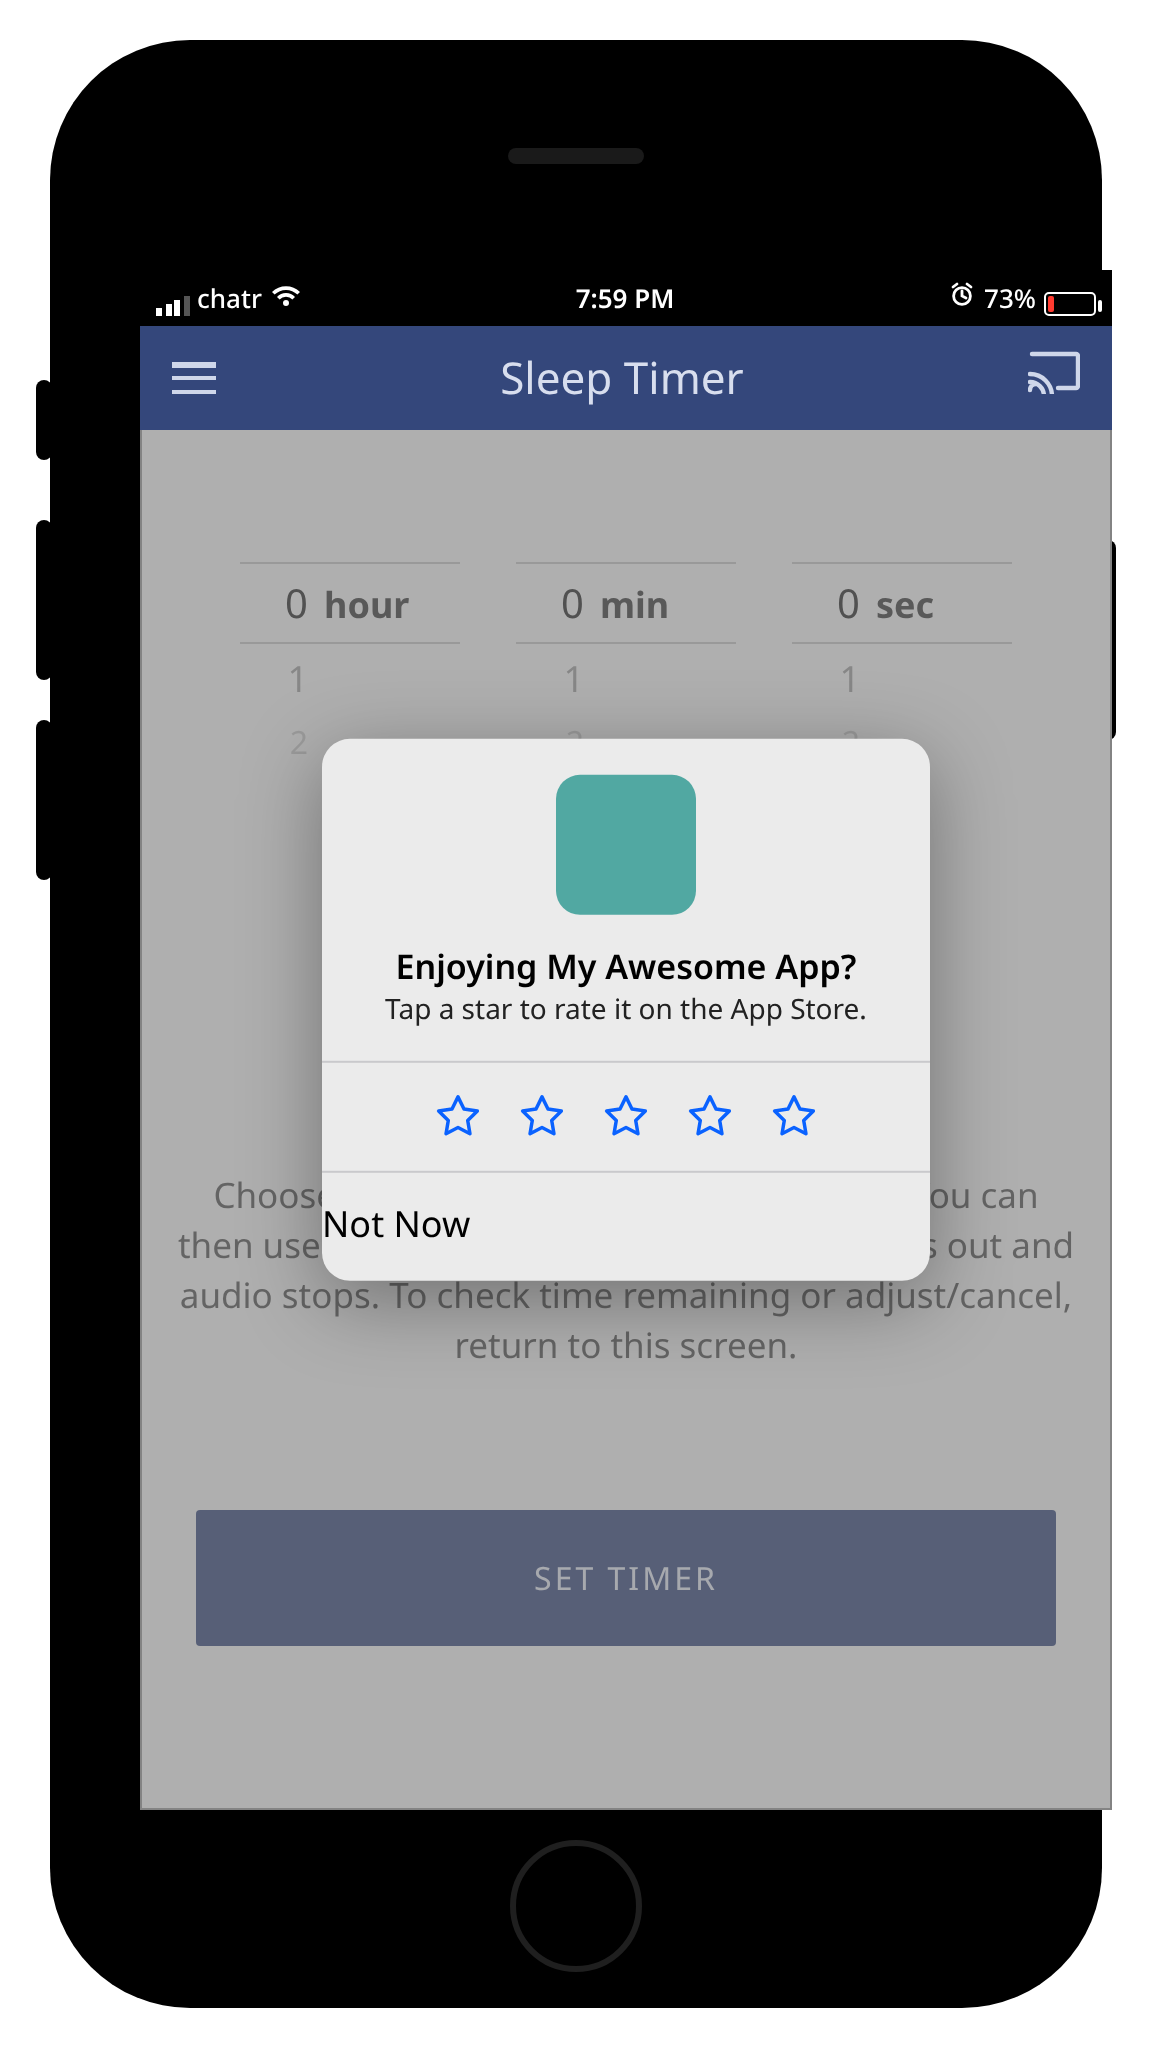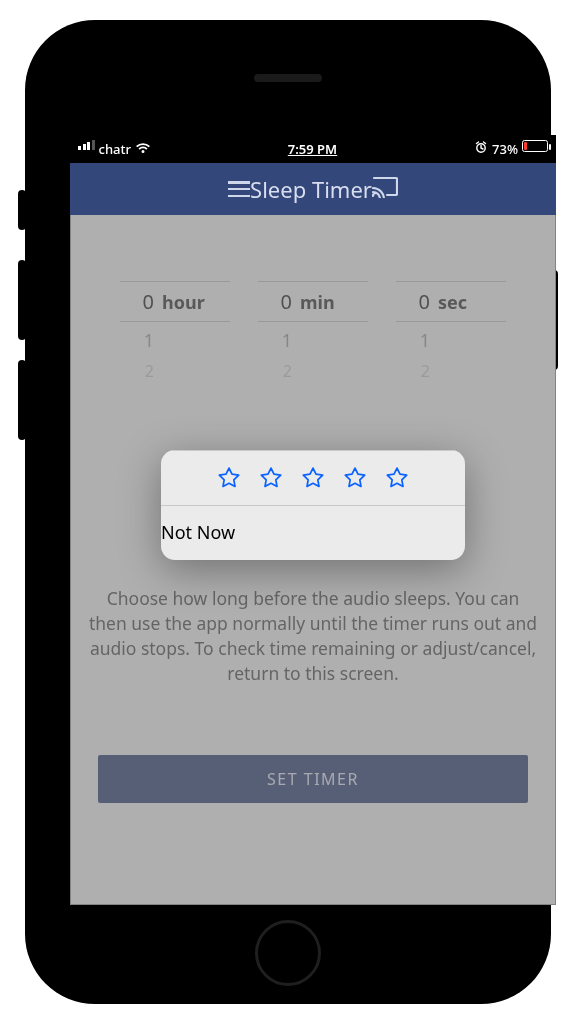--- a/index.html
+++ b/index.html
@@ -53,21 +53,21 @@
     height: 28px;
     background: #000;
     color: #fff;
     font-size: 13px;
     font-weight: 500;
     display: flex;
     align-items: center;
     justify-content: space-between;
     padding: 0 8px;
   }
-  .sb-left, .sb-right { display: flex; align-items: flex-start; gap: 4px; }
+  .sb-left, .sb-right { display: flex; align-items: flex-end; gap: 4px; }
   .signal-bars { display: inline-flex; align-items: flex-end; gap: 1.5px; }
   .signal-bars span { width: 3px; background:#fff; display:inline-block; }
   .signal-bars span:nth-child(1){height:4px;}
   .signal-bars span:nth-child(2){height:6px;}
   .signal-bars span:nth-child(3){height:8px;}
   .signal-bars span:nth-child(4){height:10px; background:#555;}
   .battery {
     width: 26px; height: 12px;
     border: 1.2px solid #fff;
     border-radius: 2.5px;
@@ -79,21 +79,21 @@
   }
   .battery .fill{
     position:absolute; left:1px; top:1px; bottom:1px;
     width: 14%; background:#ff3b30; border-radius:1px;
   }
   
   .navbar {
     height: 52px;
     background: #34477b;
     color: #cfd7ea;
-    display:flex; align-items:center; justify-content:center;
+    display:flex; align-items:center; justify-content:space-between;
     padding: 0 16px;
     font-size: 22px;
   }
   .hamburger { width:22px; height:16px; display:flex; flex-direction:column; justify-content:space-between; }
   .hamburger span{ height:2.5px; background:#cfd7ea; }
   .nav-title { font-weight:400; color:#d8deee; }
   
   .body-area {
     position: relative;
     height: calc(100% - 28px - 52px);
@@ -120,21 +120,21 @@
   .desc {
     color:#4d4d4d;
     font-size: 17.5px;
     line-height: 1.42;
     text-align:center;
     padding: 0 18px;
     margin-top: 200px;
   }
   .set-btn {
     margin: 70px 28px 0;
-    height: 48px;
+    height: 68px;
     background: #2f4176;
     color:#dfe4f0;
     display:flex; align-items:center; justify-content:center;
     font-size: 16px;
     letter-spacing: 1.5px;
     border-radius: 2px;
   }
   
   .modal {
     position:absolute;
@@ -189,21 +189,21 @@
             <span></span>
             <span></span>
           </span>
         <span>chatr</span>
         <span>
           <svg width="16" height="12" viewBox="0 0 16 12">
               <path d="M8 11 a1.5 1.5 0 1 0 0-3 a1.5 1.5 0 0 0 0 3 Z M3.5 6.5 a6 6 0 0 1 9 0 l-1.3 1.3 a4.2 4.2 0 0 0 -6.4 0 Z M1 4 a10 10 0 0 1 14 0 l-1.3 1.3 a8.1 8.1 0 0 0 -11.4 0 Z" fill="#fff"></path>
             </svg>
         </span>
       </div>
-      <div style="font-weight:600;text-decoration:underline;">7:59 PM</div>
+      <div style="font-weight:600;">7:59 PM</div>
       <div class="sb-right">
         <span>
           <svg width="14" height="14" viewBox="0 0 14 14">
               <circle cx="7" cy="8" r="4.2" fill="none" stroke="#fff" stroke-width="1.4"></circle>
               <path d="M7 5.5 V8 L9 9" stroke="#fff" stroke-width="1.4" fill="none" stroke-linecap="round"></path>
               <path d="M2.5 3.5 L4.5 2 M11.5 3.5 L9.5 2" stroke="#fff" stroke-width="1.4" stroke-linecap="round"></path>
             </svg>
         </span>
         <span>73%</span>
         <span class="battery">
@@ -274,20 +274,25 @@
         </div>
       </div>
 
       <div class="desc">Choose how long before the audio sleeps. You can then use the app normally until the timer runs out and audio stops. To check time remaining or adjust/cancel, return to this screen.</div>
 
       <div class="set-btn">SET TIMER</div>
 
       <div class="dim"></div>
 
       <div class="modal">
+        <div class="modal-top">
+          <div class="modal-icon"></div>
+          <div class="modal-title">Enjoying My Awesome App?</div>
+          <div class="modal-sub">Tap a star to rate it on the App Store.</div>
+        </div>
         <div class="modal-divider"></div>
         <div class="stars-row">
           <span class="star">
               <svg viewBox="0 0 24 24">
                 <path d="M12 2.8 l2.76 5.6 6.18 .9 -4.47 4.36 1.06 6.15 L12 16.9 6.47 19.8 7.53 13.66 3.06 9.3 9.24 8.4 Z" fill="none" stroke="#0a62ff" stroke-width="1.6" stroke-linejoin="round"></path>
               </svg>
             </span>
           <span class="star">
               <svg viewBox="0 0 24 24">
                 <path d="M12 2.8 l2.76 5.6 6.18 .9 -4.47 4.36 1.06 6.15 L12 16.9 6.47 19.8 7.53 13.66 3.06 9.3 9.24 8.4 Z" fill="none" stroke="#0a62ff" stroke-width="1.6" stroke-linejoin="round"></path>

